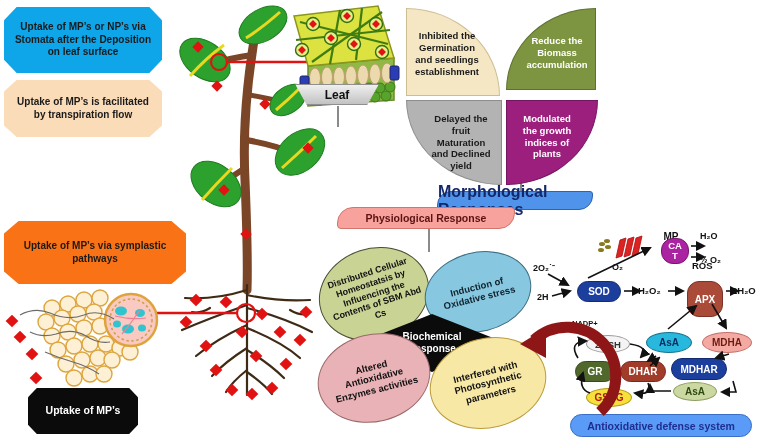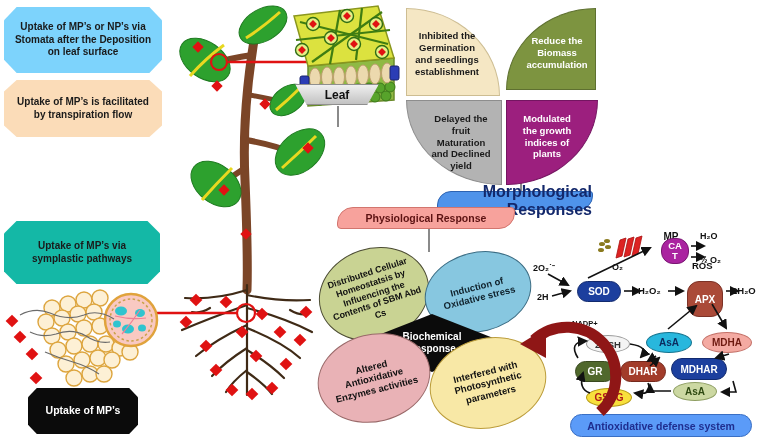--- a/index.html
+++ b/index.html
@@ -4,44 +4,44 @@
 <style>
   html,body{margin:0;padding:0;background:#ffffff;}
   .canvas{position:relative;width:758px;height:442px;background:#ffffff;overflow:hidden;
           font-family:"Liberation Sans",sans-serif;}
   .abs{position:absolute;box-sizing:border-box;}
   .oct{clip-path:polygon(8% 0,92% 0,100% 20%,100% 80%,92% 100%,8% 100%,0 80%,0 20%);
        display:flex;align-items:center;justify-content:center;text-align:center;
        font-weight:bold;color:#1a1a1a;z-index:2;padding:4px 10px;line-height:1.25;}
   .quad{display:flex;align-items:center;justify-content:center;text-align:center;
         font-weight:bold;z-index:2;line-height:1.25;}
-  .banner{display:flex;align-items:center;justify-content:center;text-align:right;
+  .banner{display:flex;align-items:center;justify-content:center;text-align:left;
           font-weight:bold;z-index:2;}
   .oval{border-radius:50%;display:flex;align-items:center;justify-content:center;
         text-align:center;font-weight:bold;z-index:2;line-height:1.2;}
   .pbox{display:flex;align-items:center;justify-content:center;text-align:center;
         font-weight:bold;color:#ffffff;border-radius:12px;z-index:2;}
   .poval{border-radius:50%;display:flex;align-items:center;justify-content:center;
          font-weight:bold;z-index:2;}
   .chem{font-weight:bold;color:#111;z-index:2;position:absolute;white-space:nowrap;}
   .connector{background:#8a8a8a;z-index:1;}
   #art{position:absolute;left:0;top:0;z-index:3;pointer-events:none;}
 </style>
 </head>
 <body>
 
 <div class="canvas">
 
-  <div class="abs oct" style="left:4px;top:7px;width:158px;height:66px;background:#7dd3fc;font-size:10px;">
+  <div class="abs oct" style="left:4px;top:7px;width:158px;height:66px;background:#0ea5e9;font-size:10px;">
     <span>Uptake of MP’s or NP’s via Stomata after the Deposition on leaf surface</span>
   </div>
   <div class="abs oct" style="left:4px;top:80px;width:158px;height:57px;background:#fbdcb8;font-size:10px;">
     <span>Uptake of MP’s is facilitated by transpiration flow</span>
   </div>
-  <div class="abs oct" style="left:4px;top:221px;width:156px;height:63px;background:#14b8a6;font-size:10px;">
+  <div class="abs oct" style="left:4px;top:221px;width:182px;height:63px;background:#f97316;font-size:10px;">
     <span>Uptake of MP’s via symplastic pathways</span>
   </div>
   <div class="abs oct" style="left:28px;top:388px;width:110px;height:46px;background:#0b0b0b;color:#ffffff;font-size:10.5px;">
     <span>Uptake of MP’s</span>
   </div>
 
   <div class="abs banner" style="left:295px;top:84px;width:84px;height:21px;z-index:4;font-size:12px;color:#111;
               background:linear-gradient(#efefef,#c2c2c2);border:1px solid #8f8f8f;
               clip-path:polygon(0 0,100% 0,86% 100%,14% 100%);">
     <span>Leaf</span>

